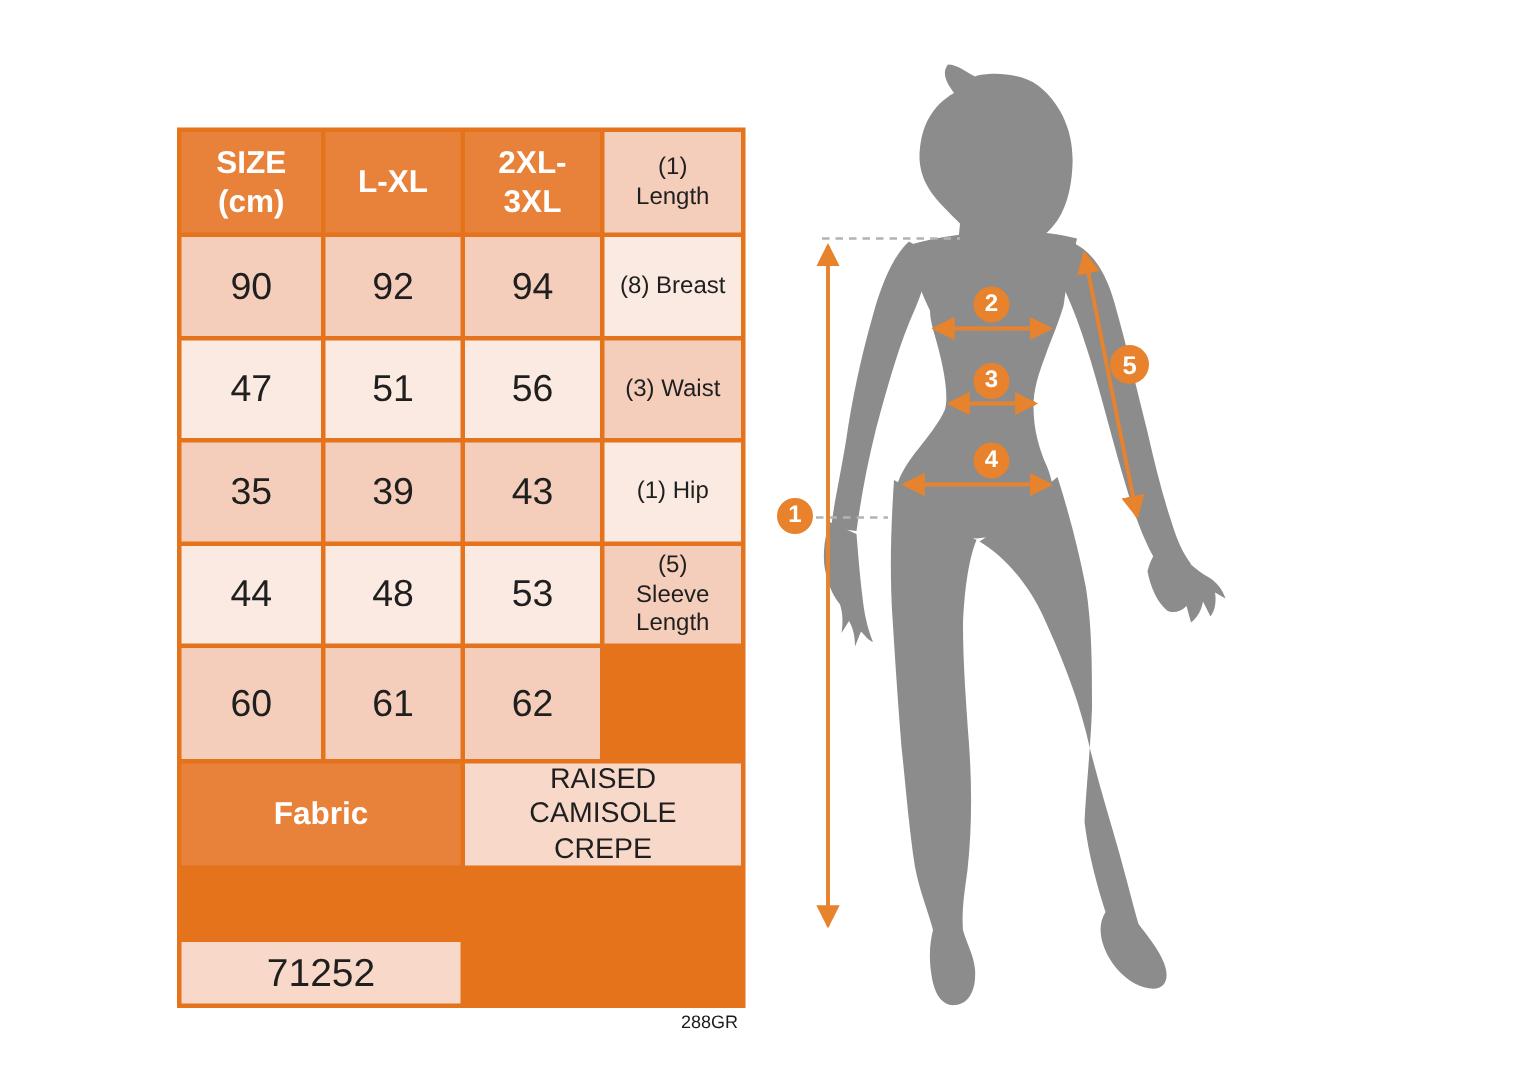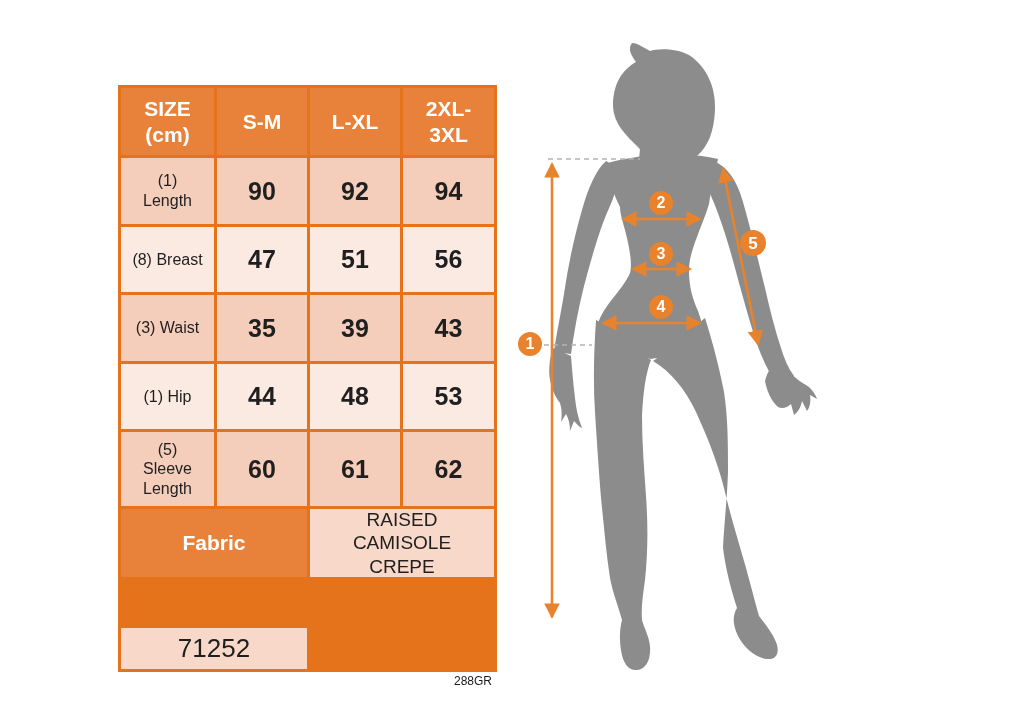--- a/index.html
+++ b/index.html
@@ -17,21 +17,21 @@
   }
   .cell{
     display:flex;align-items:center;justify-content:center;
     text-align:center;white-space:pre-line;line-height:1.22;
   }
   .cell.h{background:#E8823B;color:#ffffff;font-weight:bold;font-size:21px;}
   .cell.d{background:#F5CEBB;}
   .cell.l{background:#FBEAE2;}
   .cell.f{background:#F8D8C9;}
   .cell.lbl{font-size:16px;color:#1f1f1f;}
-  .cell.num{font-size:25px;color:#1f1f1f;font-weight:bold;}
+  .cell.num{font-size:25px;color:#1f1f1f;}
   .span2{grid-column:span 2;}
   .fabric-val{font-size:19px;color:#1f1f1f;}
   .model-val{font-size:26px;color:#1f1f1f;margin-top:48px;}
   
   .note{
     position:absolute;left:392px;top:674px;width:100px;
     text-align:right;font-size:12px;color:#1a1a1a;
   }
   
   .diagram-svg{position:absolute;left:540px;top:30px;width:320px;height:660px;}
@@ -44,21 +44,20 @@
 </style>
 </head>
 <body>
 
 <div class="canvas">
 
   <div class="size-table">
 
     <div class="cell h">SIZE
 (cm)</div>
-    <div class="cell h">S-M</div>
     <div class="cell h">L-XL</div>
     <div class="cell h">2XL-
 3XL</div>
 
     <div class="cell d lbl">(1)
 Length</div>
     <div class="cell d num">90</div>
     <div class="cell d num">92</div>
     <div class="cell d num">94</div>
 

